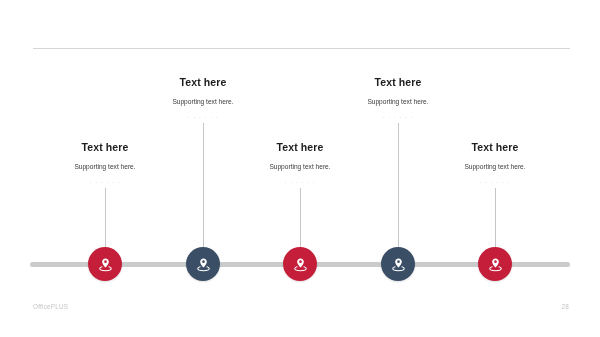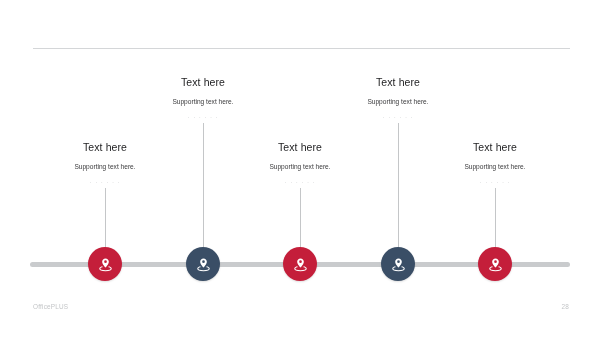--- a/index.html
+++ b/index.html
@@ -67,21 +67,21 @@
 
   
   .text-block {
     position: absolute;
     width: 170px;
     text-align: center;
     z-index: 3;
   }
   .tb-title {
     font-size: 10.5px;
-    font-weight: normal;
+    font-weight: bold;
     color: #1d1d1f;
     letter-spacing: 0.1px;
     line-height: 1.2;
     margin: 0;
   }
   .tb-sub {
     font-size: 6.6px;
     font-weight: normal;
     color: #3b3b3d;
     line-height: 1.2;

